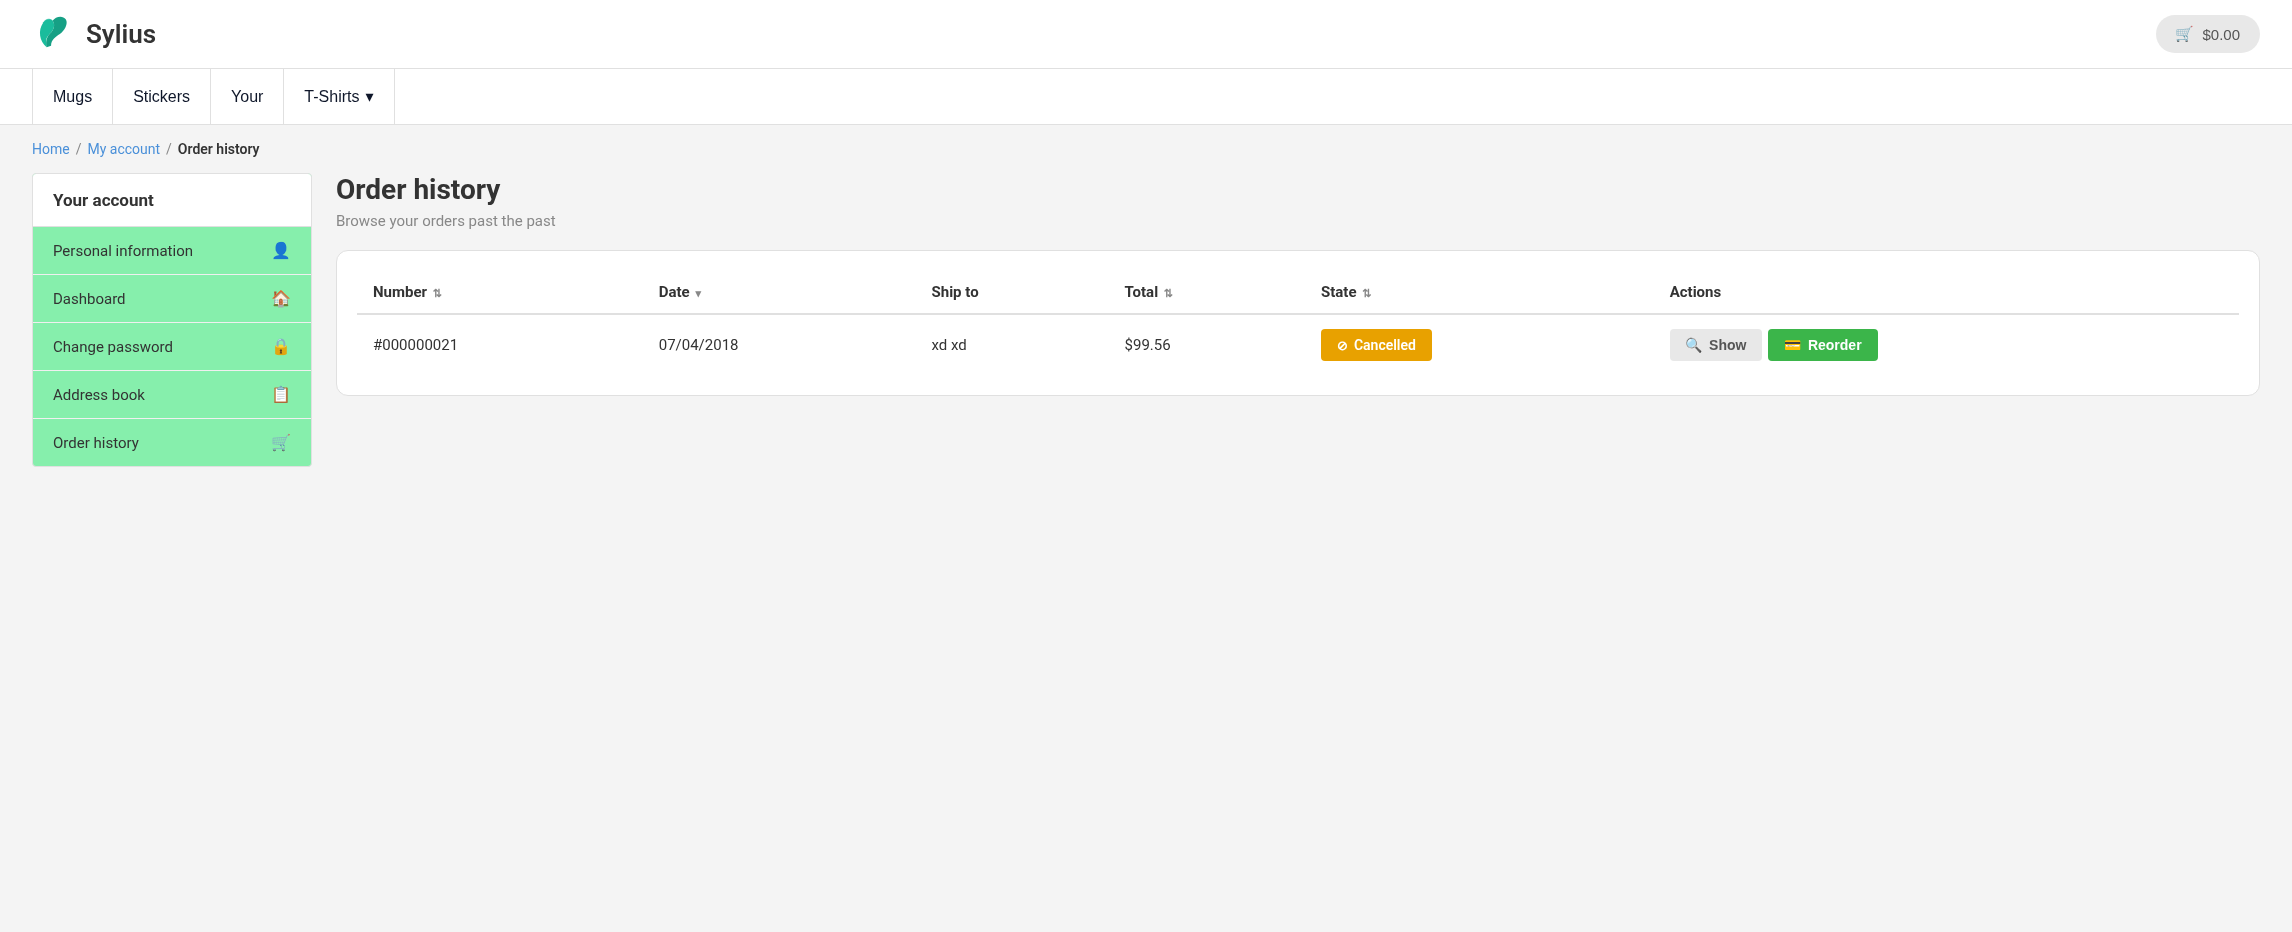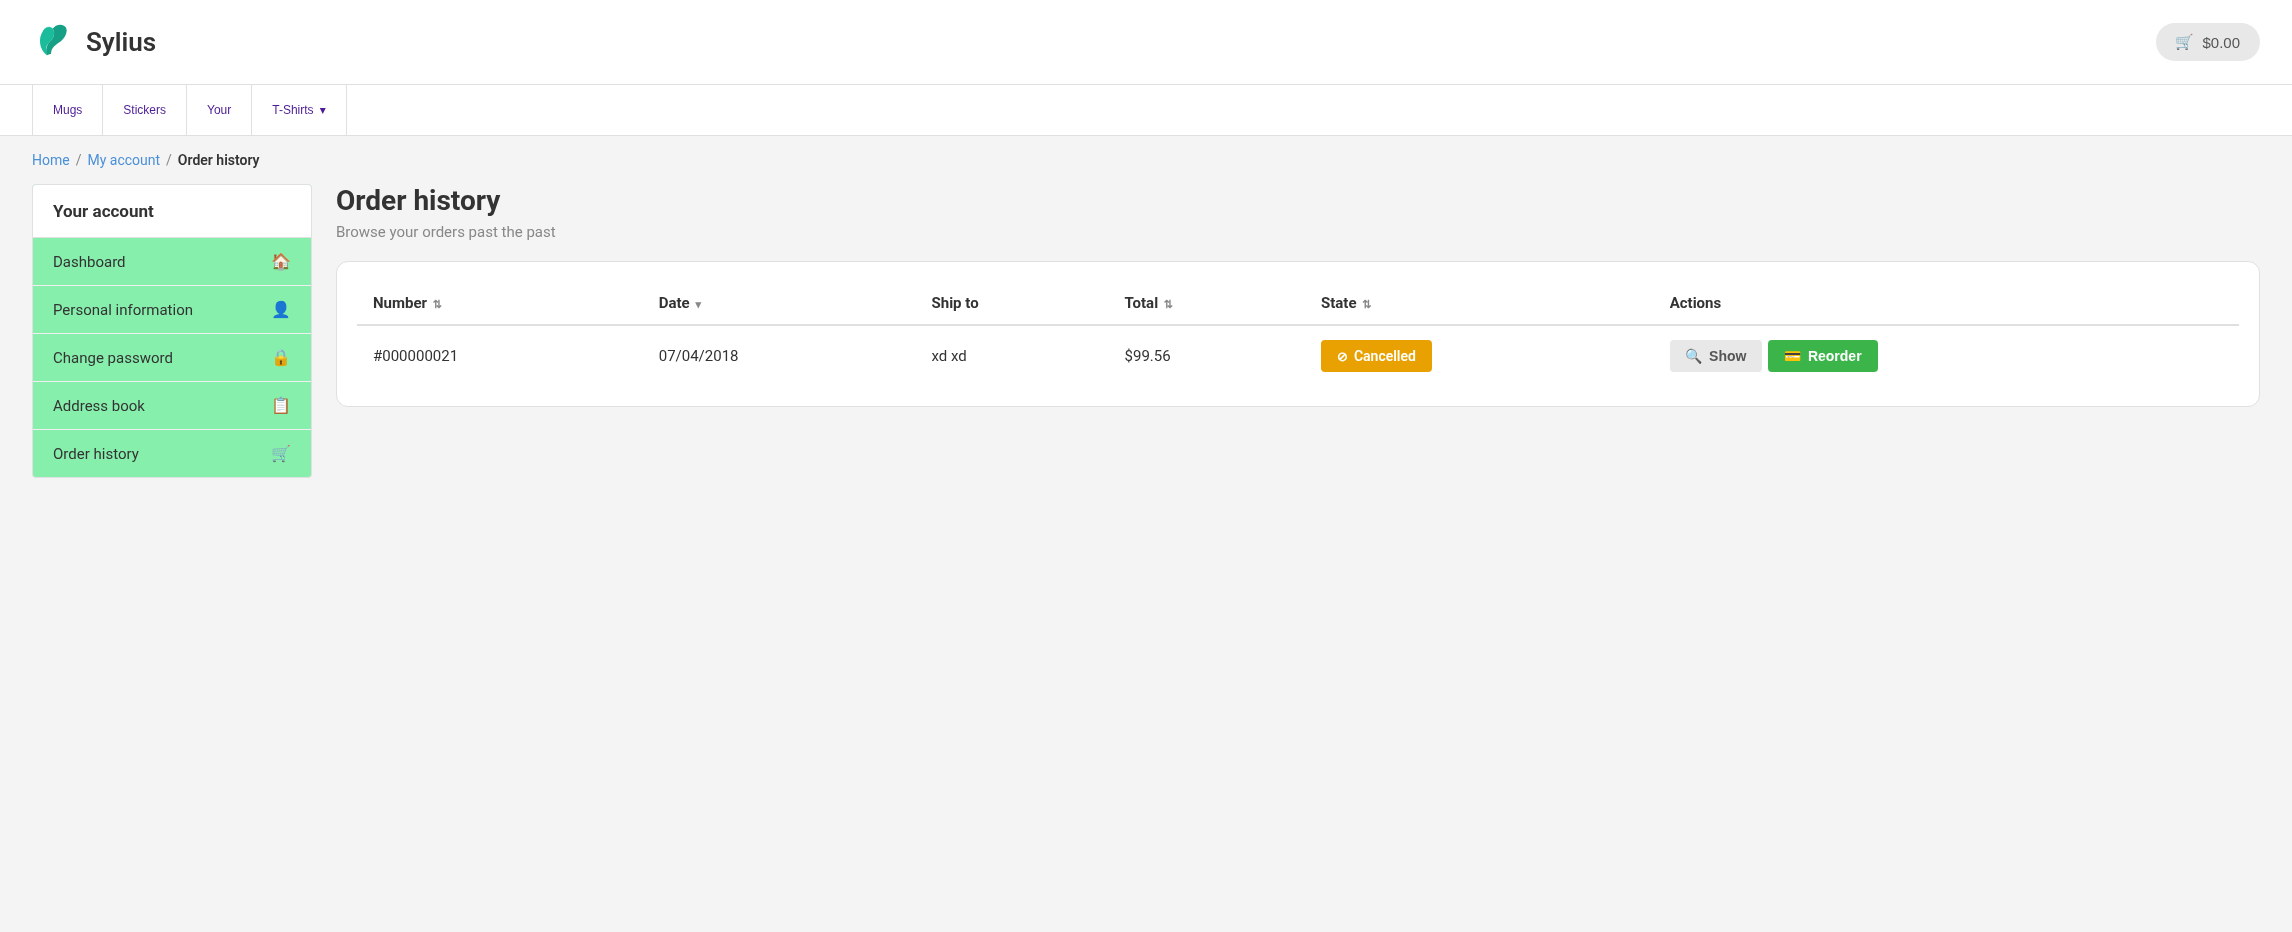--- a/index.html
+++ b/index.html
@@ -1,26 +1,26 @@
 <!DOCTYPE html>
 <html><head>
   <meta charset="utf-8">
   <style>
     * { box-sizing: border-box; margin: 0; padding: 0; }
     body { font-family: -apple-system, BlinkMacSystemFont, 'Segoe UI', Roboto, sans-serif; background: #f4f4f4; color: #333; font-size: 15px; }
 
     
-    .header { background: #fff; display: flex; align-items: center; justify-content: space-between; padding: 20px 32px; border-bottom: 1px solid #e0e0e0; }
+    .header { background: #fff; display: flex; align-items: center; justify-content: space-between; padding: 12px 32px; border-bottom: 1px solid #e0e0e0; }
     .logo { display: flex; align-items: center; gap: 10px; text-decoration: none; color: #333; }
     .logo-text { font-size: 26px; font-weight: 600; color: #333; }
     .cart-btn { background: #e8e8e8; border: none; border-radius: 24px; padding: 10px 20px; font-size: 15px; cursor: pointer; display: flex; align-items: center; gap: 8px; color: #555; }
 
     
     .navbar { background: #fff; border-bottom: 1px solid #e0e0e0; display: flex; padding: 0 32px; }
-    .nav-item { padding: 18px 20px; font-size: 12px; cursor: pointer; border: none; background: none; color: #4c1d95; border-right: 1px solid #e0e0e0; display: flex; align-items: center; gap: 6px; }
+    .nav-item { padding: 18px 20px; font-size: 16px; cursor: pointer; border: none; background: none; color: #0f172a; border-right: 1px solid #e0e0e0; display: flex; align-items: center; gap: 6px; }
     .nav-item:first-child { border-left: 1px solid #e0e0e0; }
 
     
     .breadcrumb { padding: 16px 32px; font-size: 14px; display: flex; gap: 6px; align-items: center; }
     .breadcrumb a { color: #4a90d9; text-decoration: none; }
     .breadcrumb .sep { color: #888; }
     .breadcrumb .current { font-weight: 600; color: #333; }
 
     
     .main { display: flex; padding: 0 32px 32px; gap: 24px; }
@@ -102,26 +102,26 @@
   <span class="sep">/</span>
   <span class="current">Order history</span>
 </div>
 
 <div class="main">
 
   <aside class="sidebar">
     <div class="sidebar-card">
       <div class="sidebar-heading">Your account</div>
       <a class="sidebar-item" href="#">
+        <span>Personal information</span>
+        <span class="sidebar-icon">👤</span>
+      </a>
+      <a class="sidebar-item" href="#">
         <span>Dashboard</span>
         <span class="sidebar-icon">🏠</span>
-      </a>
-      <a class="sidebar-item" href="#">
-        <span>Personal information</span>
-        <span class="sidebar-icon">👤</span>
       </a>
       <a class="sidebar-item" href="#">
         <span>Change password</span>
         <span class="sidebar-icon">🔒</span>
       </a>
       <a class="sidebar-item" href="#">
         <span>Address book</span>
         <span class="sidebar-icon">📋</span>
       </a>
       <a class="sidebar-item" href="#">

